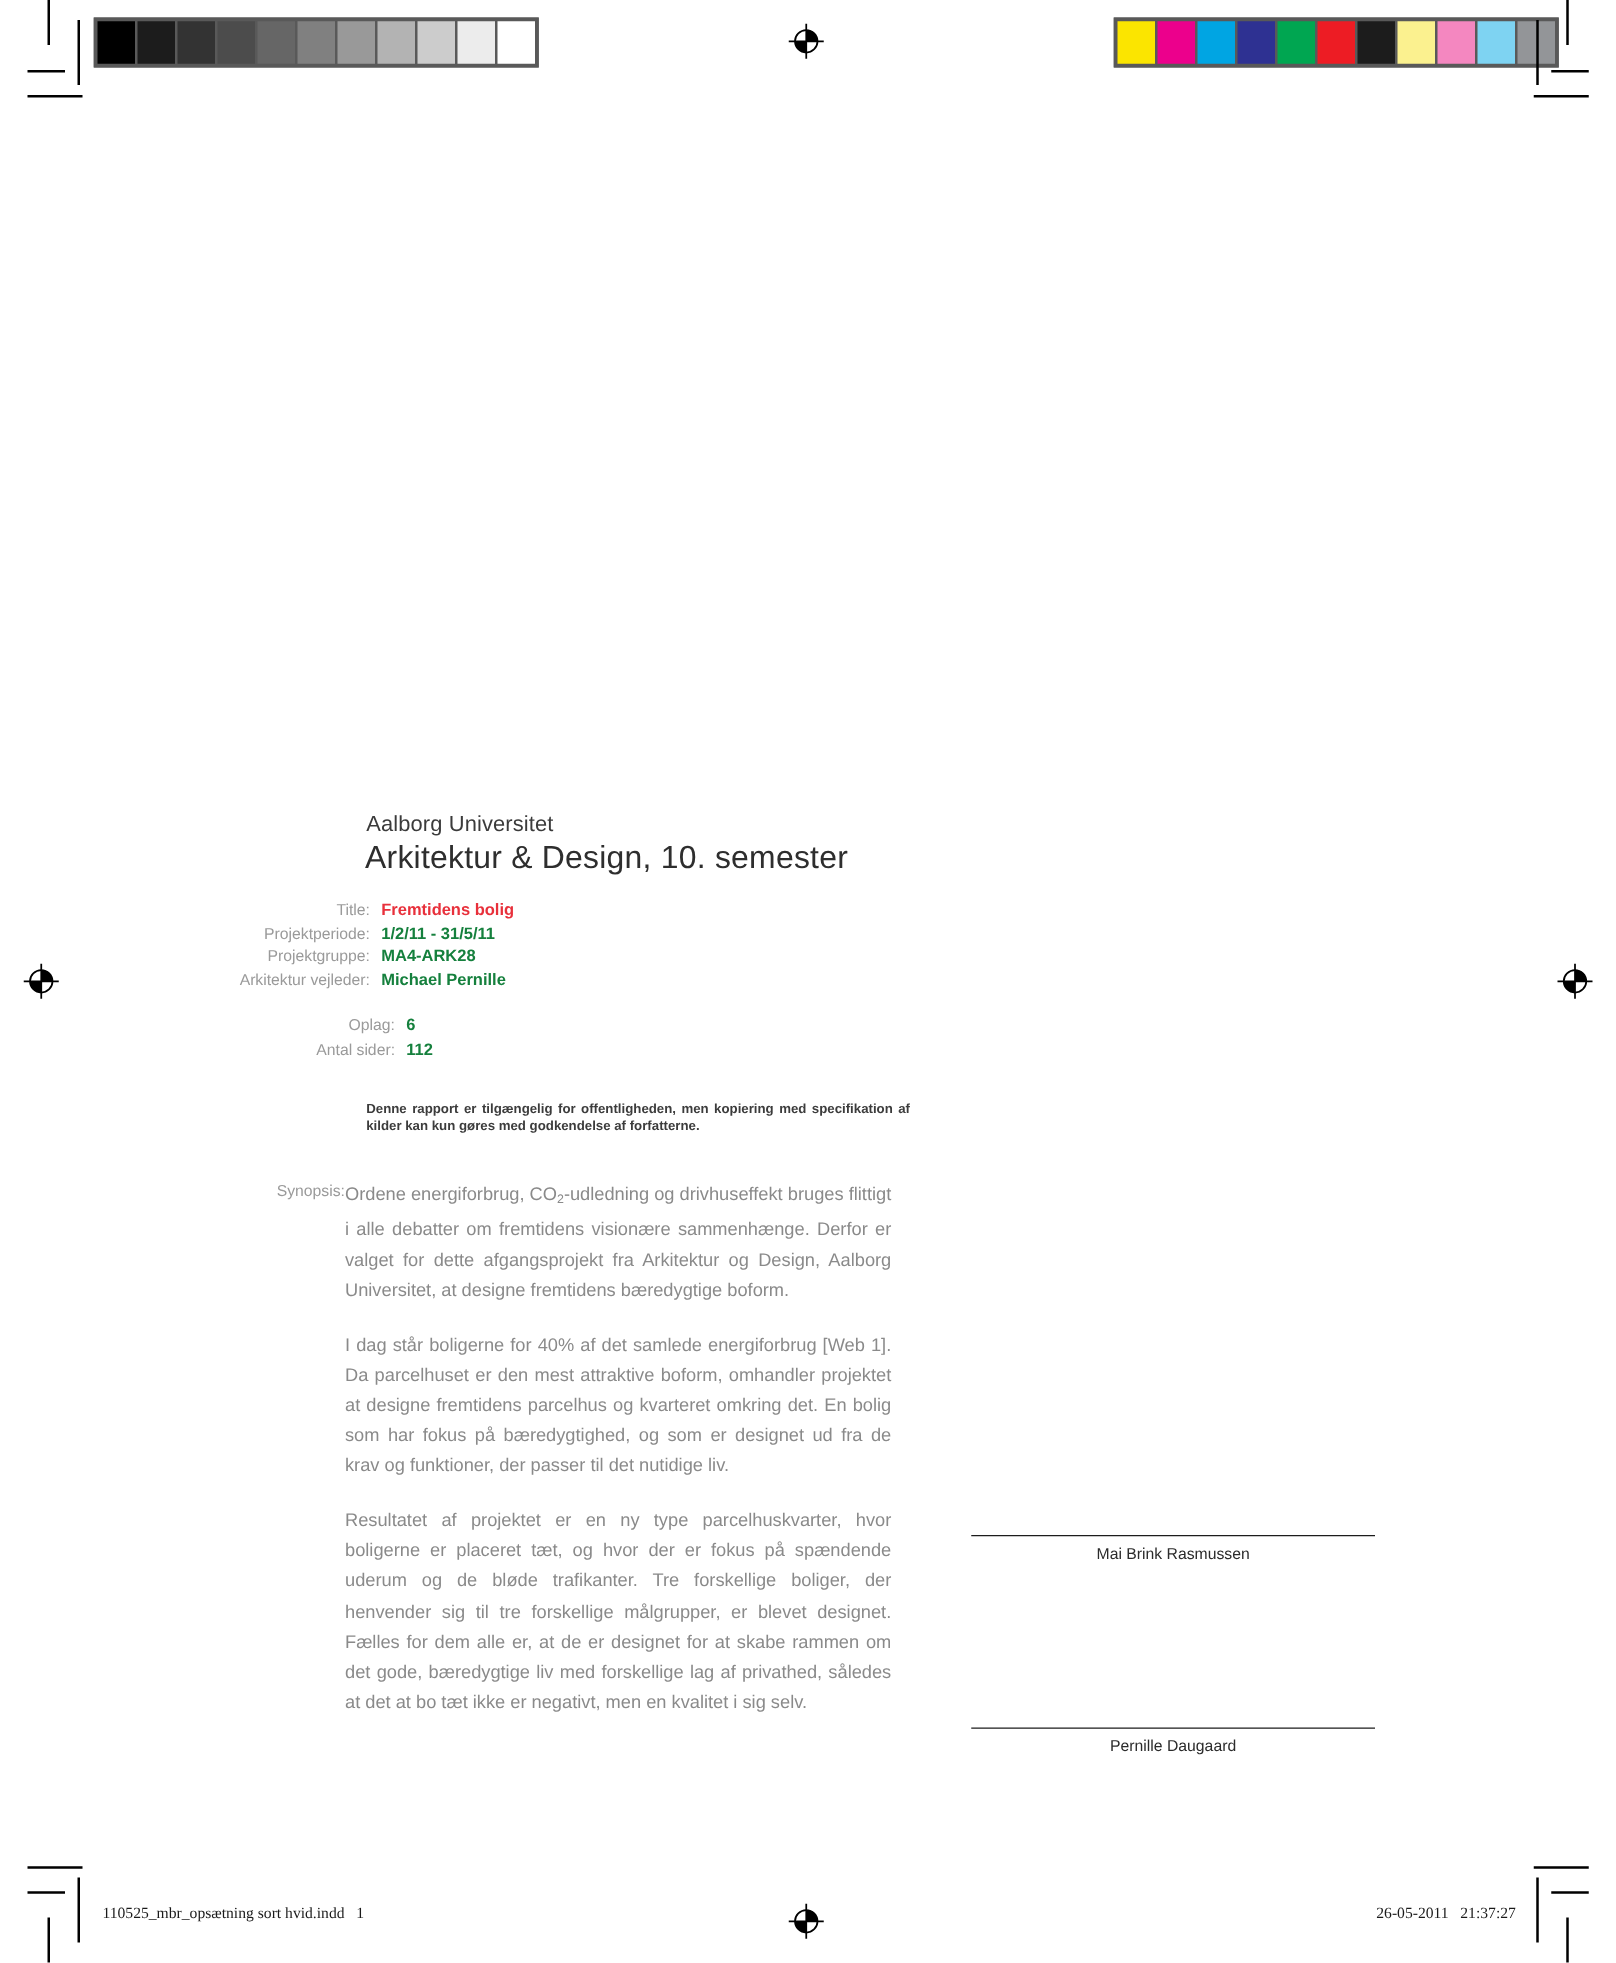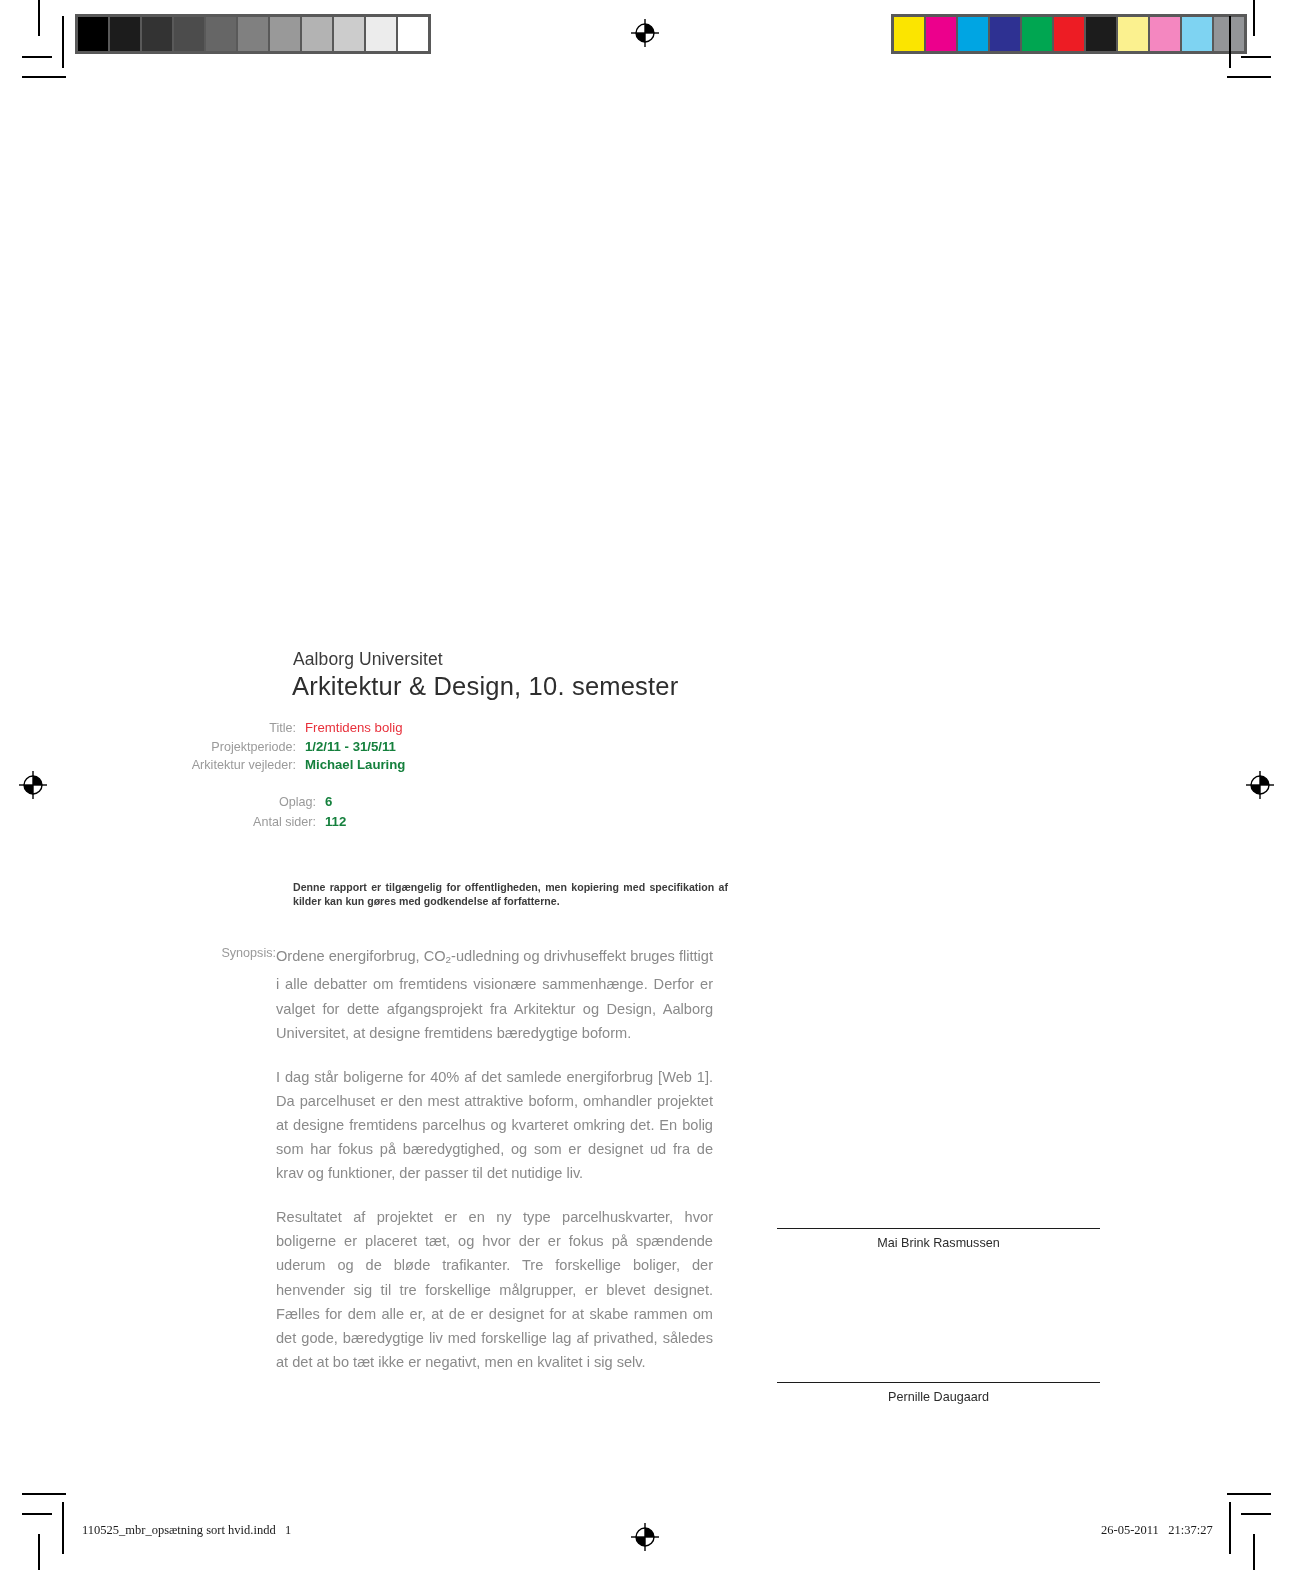--- a/index.html
+++ b/index.html
@@ -83,21 +83,21 @@
     font-size: 12.6px;
     color: #9a9a9a;
   }
   .meta-value {
     font-size: 13.2px;
     font-weight: bold;
     color: #15803d;
   }
   .meta-value.title-red {
     color: #e8303b;
-    font-weight: normal;
+    font-weight: bold;
   }
   .meta-spacer { height: 17px; }
 
   .meta-row.tall { line-height: 20px; padding-left: 20px; }
 
   
   .disclaimer {
     position: absolute;
     left: 293px;
     top: 880px;
@@ -259,22 +259,26 @@
   <div class="meta" id="meta-table">
       <div class="meta-row">
         <div class="meta-label">Title:</div>
         <div class="meta-value title-red" style="color: rgb(232, 48, 59);">Fremtidens bolig</div>
       </div>
       <div class="meta-row">
         <div class="meta-label">Projektperiode:</div>
         <div class="meta-value">1/2/11  -  31/5/11</div>
       </div>
       <div class="meta-row">
+        <div class="meta-label">Projektgruppe:</div>
+        <div class="meta-value">MA4-ARK28</div>
+      </div>
+      <div class="meta-row">
         <div class="meta-label">Arkitektur vejleder:</div>
-        <div class="meta-value">Michael Lauring</div>
+        <div class="meta-value">Michael Pernille</div>
       </div>
       <div class="meta-spacer"></div>
       <div class="meta-row tall">
         <div class="meta-label">Oplag:</div>
         <div class="meta-value">6</div>
       </div>
       <div class="meta-row tall">
         <div class="meta-label">Antal sider:</div>
         <div class="meta-value">112</div>
       </div>

